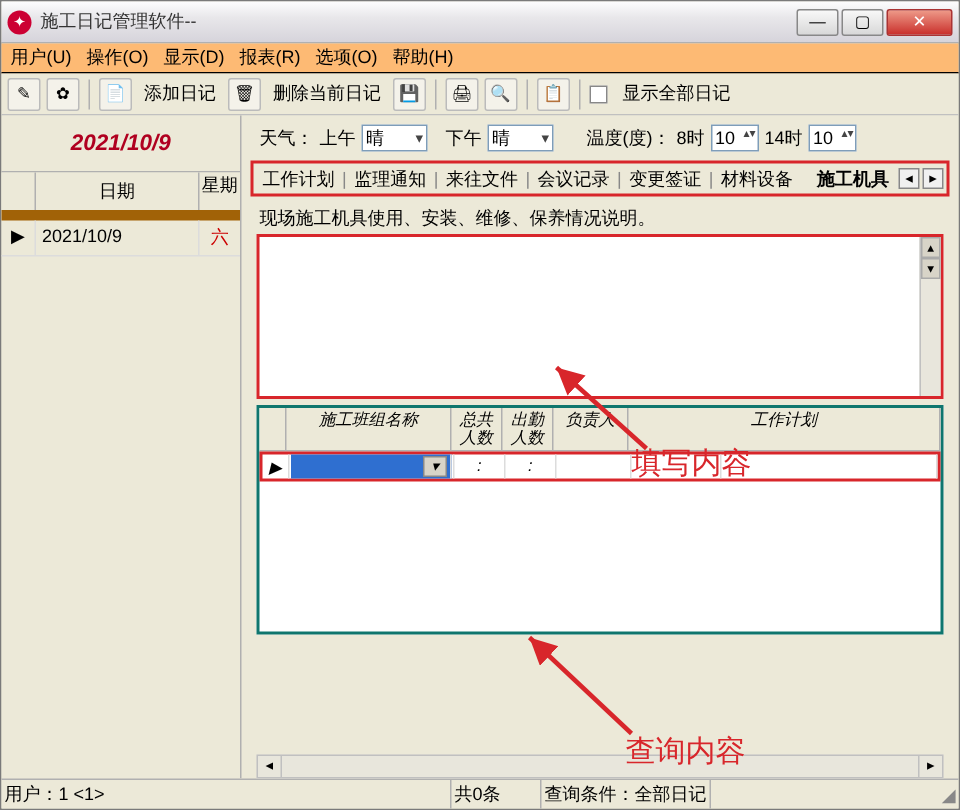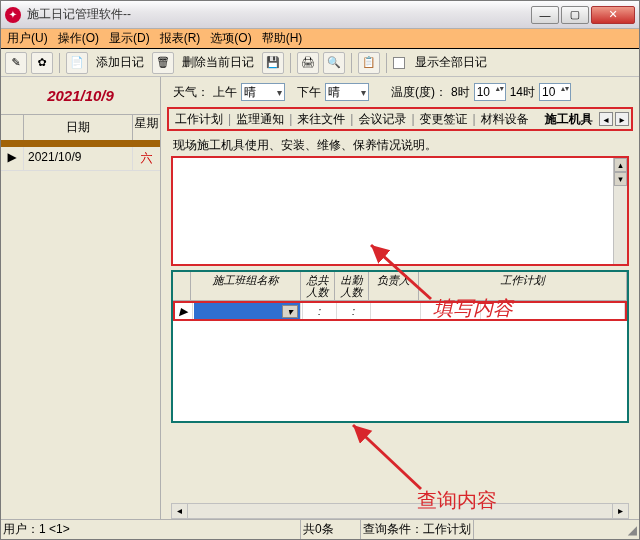--- a/index.html
+++ b/index.html
@@ -178,21 +178,21 @@
       </div>
 
       <svg class="arrow" style="left:200px; top:160px;" width="80" height="70">
         <defs>
             <marker id="ah1" markerWidth="8" markerHeight="8" refX="6" refY="3" orient="auto">
               <path d="M0,0 L6,3 L0,6 Z" fill="#d8262b"></path>
             </marker>
           </defs>
         <line x1="70" y1="62" x2="10" y2="8" stroke="#d8262b" stroke-width="3" marker-end="url(#ah1)"></line>
       </svg>
-      <div class="anno-red" style="left:272px; top:218px;font-style:italic;">填写内容</div>
+      <div class="anno-red" style="left:260px; top:218px;">填写内容</div>
 
 
       <div class="teamtable">
         <div class="hdr">
           <div style="width:18px;"></div>
           <div style="width:110px;">施工班组名称</div>
           <div style="width:34px; white-space:pre;">总共
 人数</div>
           <div style="width:34px; white-space:pre;">出勤
 人数</div>
@@ -228,17 +228,17 @@
         <div class="btn">◂</div>
         <div class="track"></div>
         <div class="btn">▸</div>
       </div>
     </div>
   </div>
 
   <div class="statusbar">
     <div class="cell" style="width:300px;">用户：1 &lt;1&gt;</div>
     <div class="cell" style="width:60px;">共0条</div>
-    <div class="cell">查询条件：工作计划</div>
+    <div class="cell">查询条件：全部日记</div>
     <div class="grip">◢</div>
   </div>
 
 </div>
 
 </body></html>

